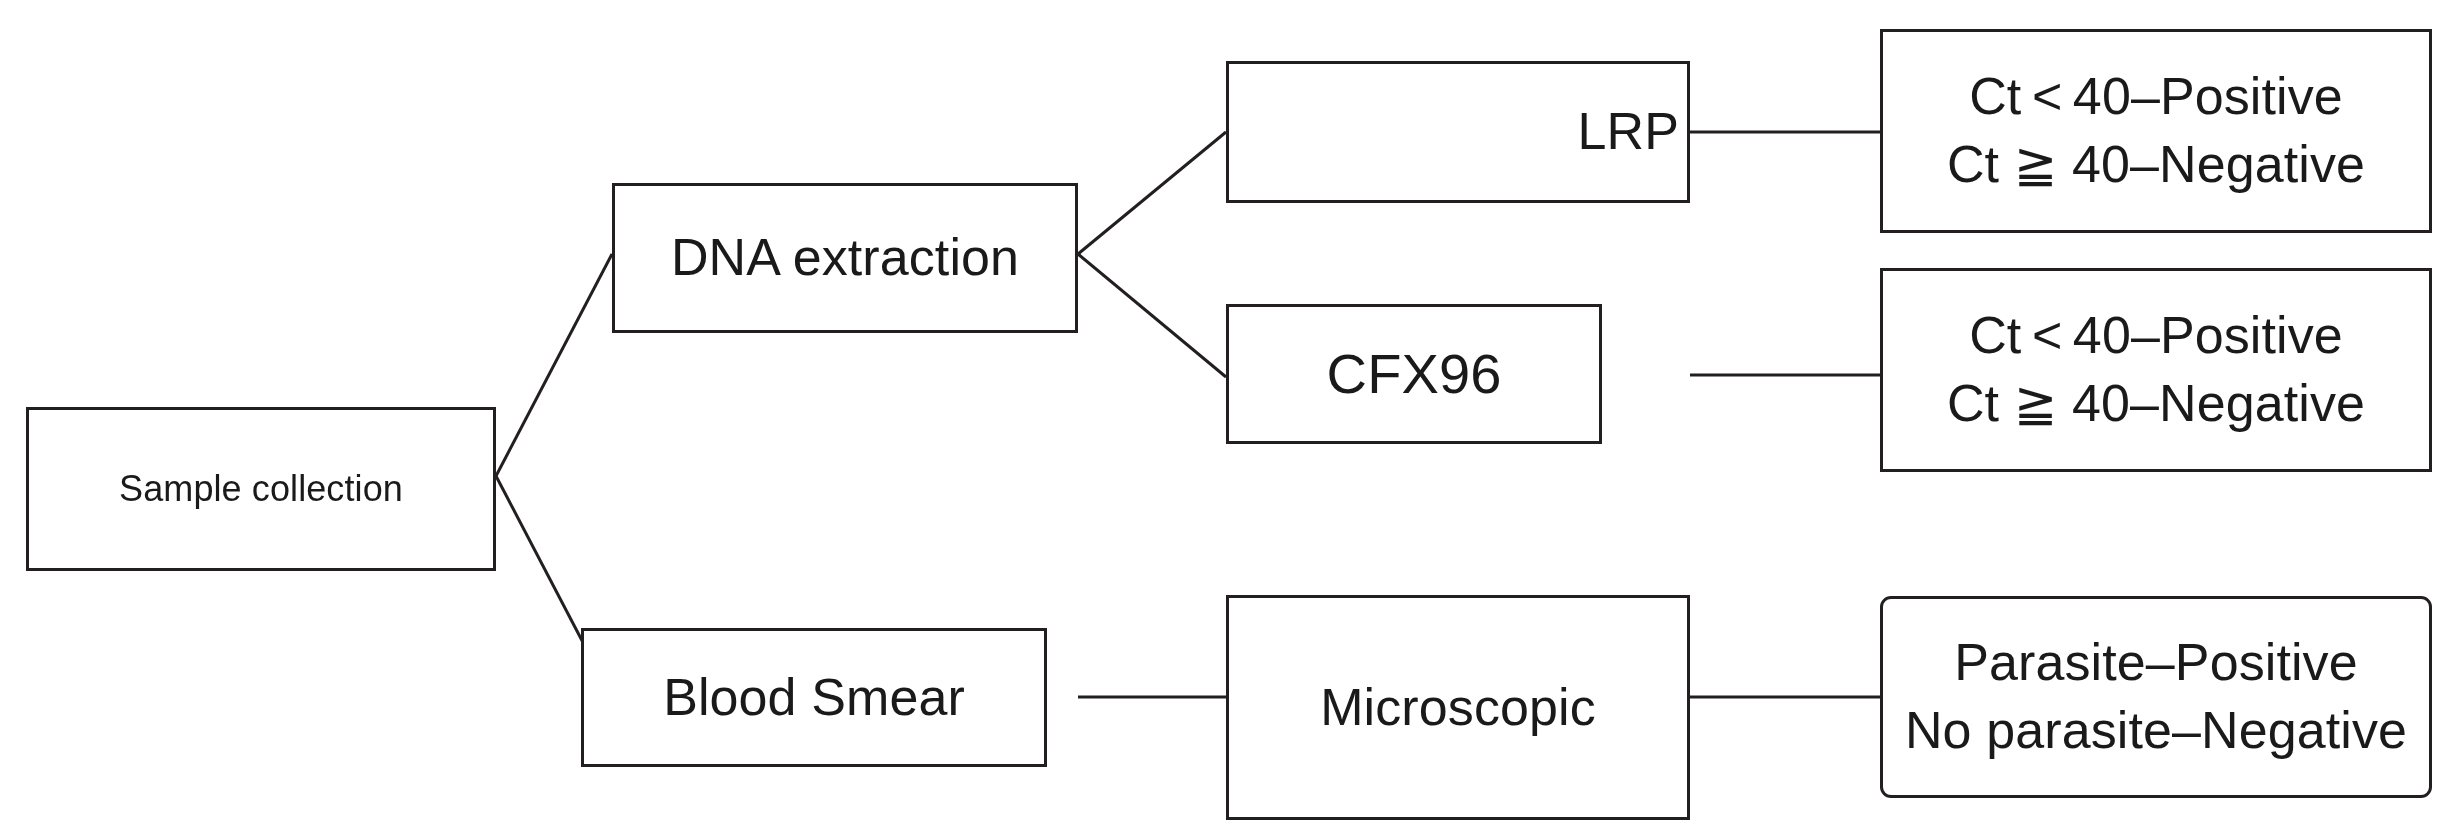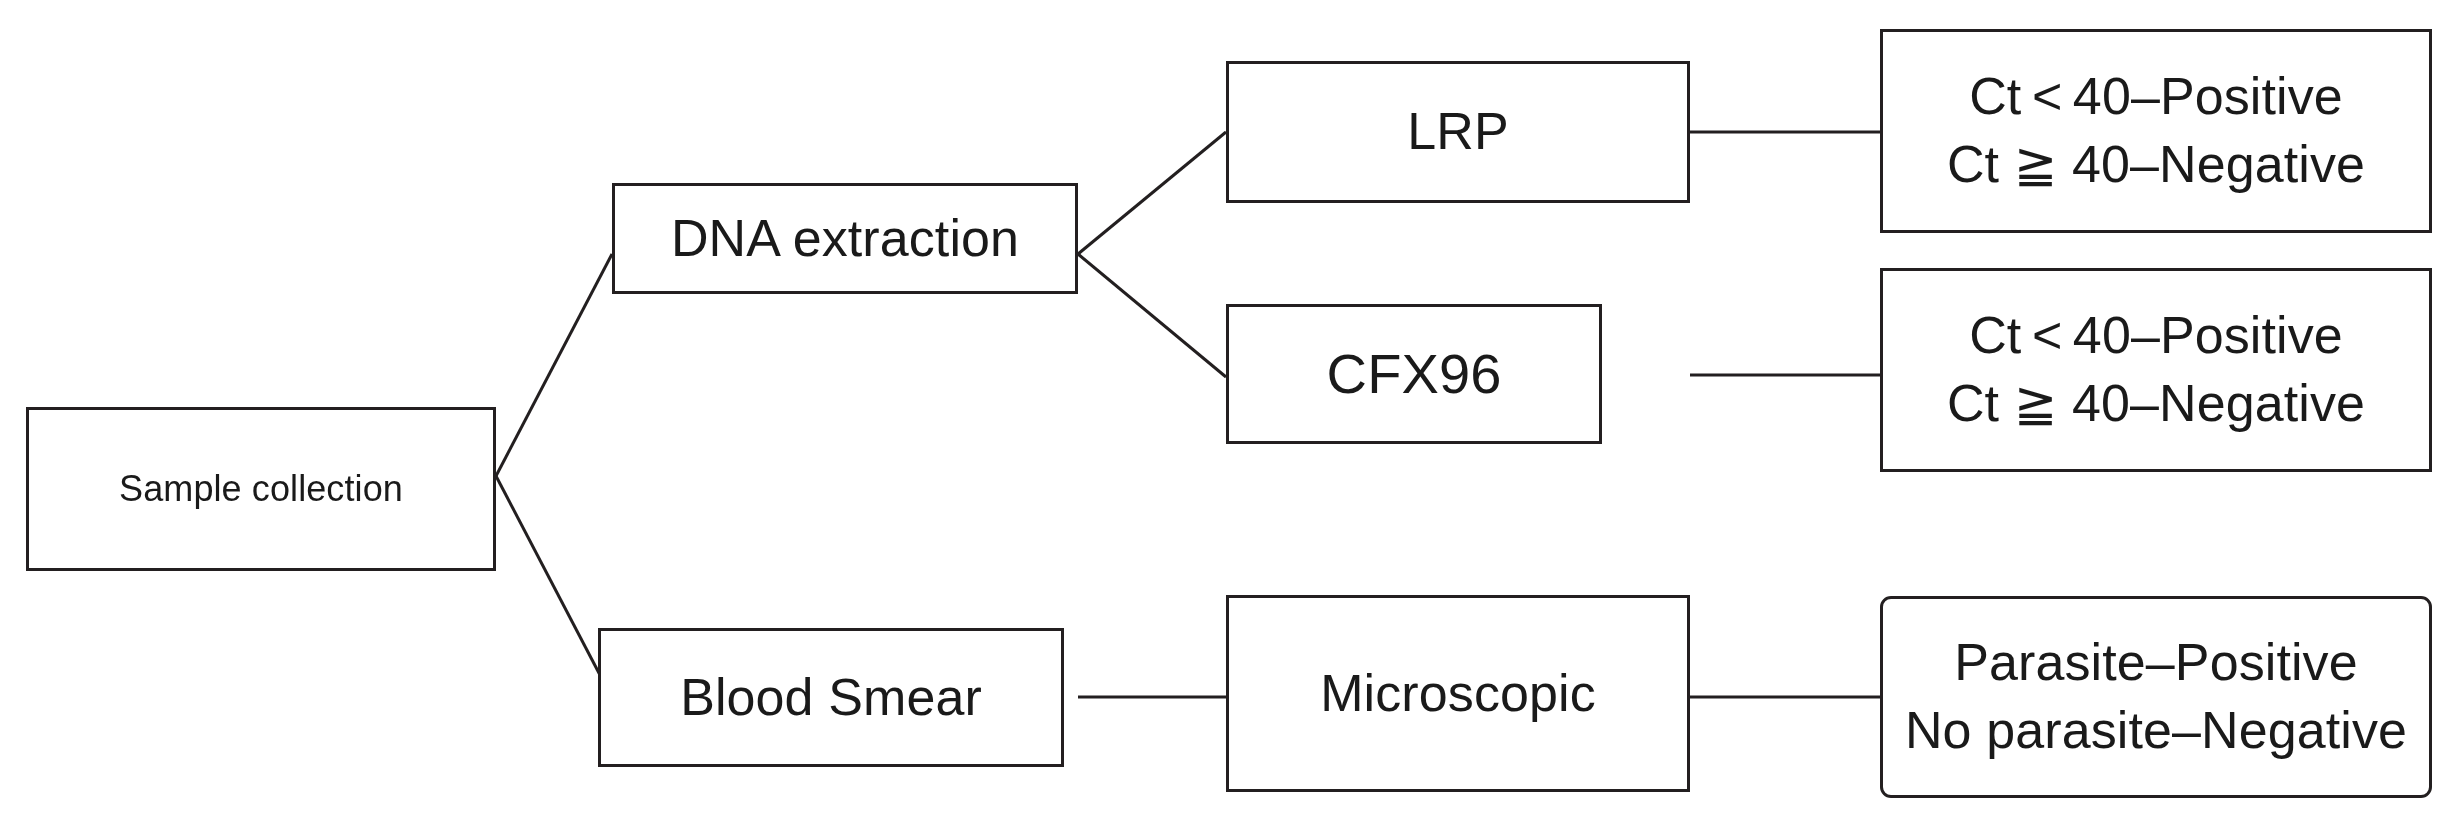--- a/index.html
+++ b/index.html
@@ -43,25 +43,25 @@
     width: 100%;
     padding: 0 8px;
     box-sizing: border-box;
   }
   .node .line2 {
     display: block;
   }
 
   
   #node-sample      { left: 26px;   top: 407px; width: 470px;  height: 164px; font-size: 36px; }
-  #node-dna         { left: 612px;  top: 183px; width: 466px;  height: 111px; font-size: 52px; }
-  #node-blood       { left: 598px;  top: 628px; width: 466px;  height: 139px; font-size: 52px; }
-  #node-lrp         { left: 1226px; top: 61px;  width: 464px;  height: 142px; font-size: 52px; }
+  #node-dna         { left: 612px;  top: 183px; width: 466px;  height: 150px; font-size: 52px; }
+  #node-blood       { left: 581px;  top: 628px; width: 466px;  height: 139px; font-size: 52px; }
+  #node-lrp         { left: 1226px; top: 61px;  width: 464px;  height: 142px; font-size: 52px; text-align: right; }
   #node-cfx         { left: 1226px; top: 304px; width: 376px;  height: 140px; font-size: 56px; }
-  #node-micro       { left: 1226px; top: 595px; width: 464px;  height: 197px; font-size: 52px; }
+  #node-micro       { left: 1226px; top: 595px; width: 464px;  height: 225px; font-size: 52px; }
   #node-res-lrp     { left: 1880px; top: 29px;  width: 552px;  height: 204px; font-size: 52px; }
   #node-res-cfx     { left: 1880px; top: 268px; width: 552px;  height: 204px; font-size: 52px; }
   #node-res-micro   { left: 1880px; top: 596px; width: 552px;  height: 202px; font-size: 52px; border-radius: 11px; }
 </style>
 </head>
 <body>
 
 <div id="canvas">
 
   <svg class="edges" viewBox="0 0 2463 831" width="2463" height="831" xmlns="http://www.w3.org/2000/svg">

